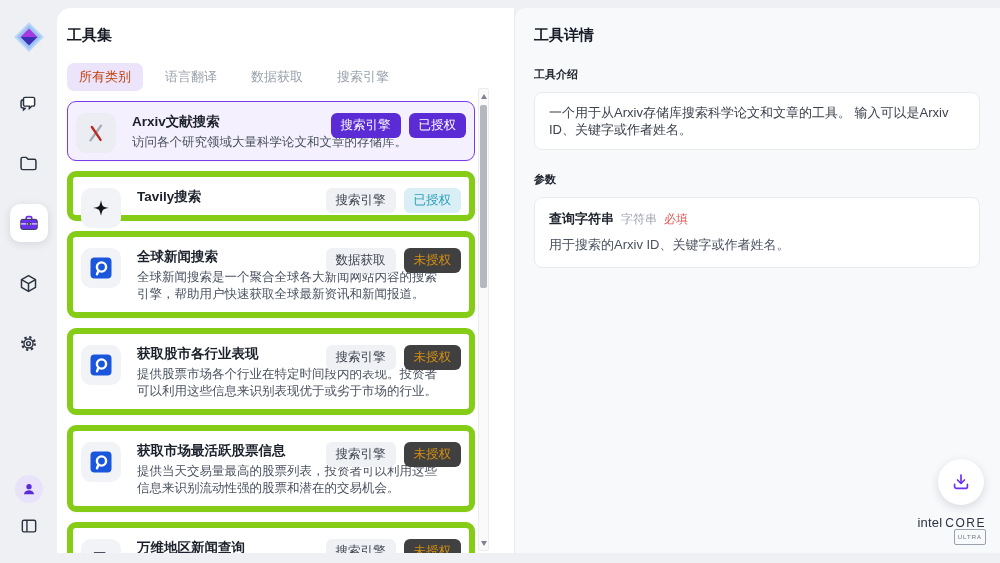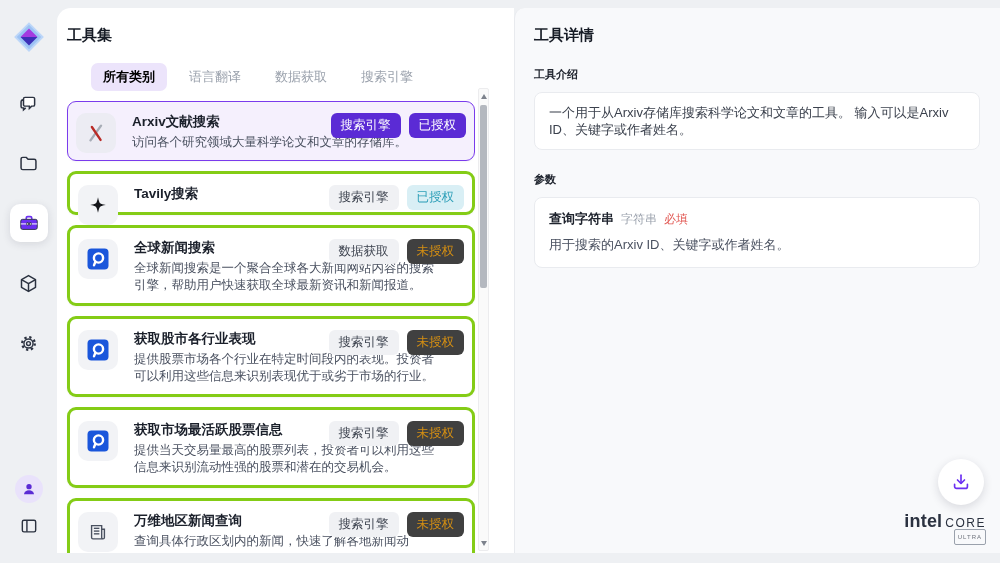--- a/index.html
+++ b/index.html
@@ -23,24 +23,24 @@
 
   
   .content { flex:1; display:flex; margin-top:8px; height:545px; }
   .list-panel { position:relative; width:457px; flex:0 0 457px; background:#fff; border-radius:14px 0 0 0; padding:18px 0 0 10px; overflow:hidden; }
   .details-panel { position:relative; flex:1; background:#f8f9fb; border-left:1px solid #e8eaee; border-radius:10px 0 0 0; padding:18px 20px 0 19px; overflow:hidden; }
 
   
   .page-title { font-size:15px; font-weight:700; color:#171c26; }
   .tabs { display:flex; align-items:center; gap:10px; margin-top:18px; }
   .tab { border:none; background:transparent; font-family:inherit; font-size:13px; color:#9aa1ac; padding:5px 12px; border-radius:7px; cursor:pointer; }
-  .tab.active { background:#ece4fb; color:#000000; font-weight:700;margin-left:24px; }
+  .tab.active { background:#ece4fb; color:#c2410c; font-weight:400; }
 
   .cards { margin-top:10px; width:408px; }
-  .card { position:relative; background:#fff; border:3px solid #84cc16; border-radius:9px; padding:9px 8px 9px 8px; margin-bottom:10px; box-shadow:0 1px 2px rgba(20,24,40,.04); cursor:pointer; }
+  .card { position:relative; background:#fff; border:6px solid #84cc16; border-radius:9px; padding:9px 8px 9px 8px; margin-bottom:10px; box-shadow:0 1px 2px rgba(20,24,40,.04); cursor:pointer; }
   .card.selected { background:#f5f0fd; border:1.5px solid #7a3bec; }
   .tool-icon { position:absolute; left:8px; top:11px; width:40px; height:40px; border-radius:10px; background:#f2f3f6; display:flex; align-items:center; justify-content:center; }
   .card.selected .tool-icon { background:#ececf3; }
   .tool-body { margin-left:56px; }
   .tool-name { font-size:13.5px; font-weight:700; color:#1b202b; line-height:18px; padding-top:2px; }
   .tool-desc { font-size:12.5px; color:#4a5160; line-height:17px; margin-top:3px; max-width:300px; }
   .badges { position:absolute; top:11px; right:8px; display:flex; gap:8px; }
   .badge { font-size:12.5px; line-height:1; padding:6px 10px; border-radius:6px; white-space:nowrap; }
   .badge.solid { background:#5b2bd5; color:#fff; }
   .badge.gray { background:#f0f1f4; color:#3c424e; }
@@ -62,21 +62,21 @@
   .intro-box { padding:11px 14px; font-size:13px; color:#3b414d; line-height:17px; }
   .param-box { padding:12px 14px 14px; }
   .param-head { display:flex; align-items:baseline; gap:7px; }
   .param-name { font-size:13px; font-weight:700; color:#20252f; }
   .param-type { font-size:12px; color:#9aa1ac; }
   .param-required { font-size:12px; color:#e25a55; }
   .param-desc { font-size:13px; color:#4a5160; margin-top:8px; line-height:17px; }
 
   .fab { position:absolute; right:16px; bottom:48px; width:46px; height:46px; border-radius:50%; background:#fff; box-shadow:0 3px 10px rgba(25,28,48,.14); display:flex; align-items:center; justify-content:center; cursor:pointer; }
   .brand { position:absolute; right:14px; bottom:8px; text-align:right; color:#2b3240; line-height:12px; }
-  .brand .b1 { font-size:18px; font-weight:700; letter-spacing:.2px; }
+  .brand .b1 { font-size:13px; font-weight:400; letter-spacing:.2px; }
   .brand .b2 { font-size:12px; font-weight:400; letter-spacing:1.5px; text-transform:uppercase; margin-left:3px; }
   .brand .b3 { display:inline-block; font-size:6px; letter-spacing:1px; text-transform:uppercase; border:1px solid #9aa1ac; color:#6d727c; border-radius:2px; padding:1px 3px; margin-left:2px; vertical-align:bottom; }
 </style>
 </head>
 <body>
 
 <div class="app">
 
   <aside class="sidebar">
     <div class="logo">

